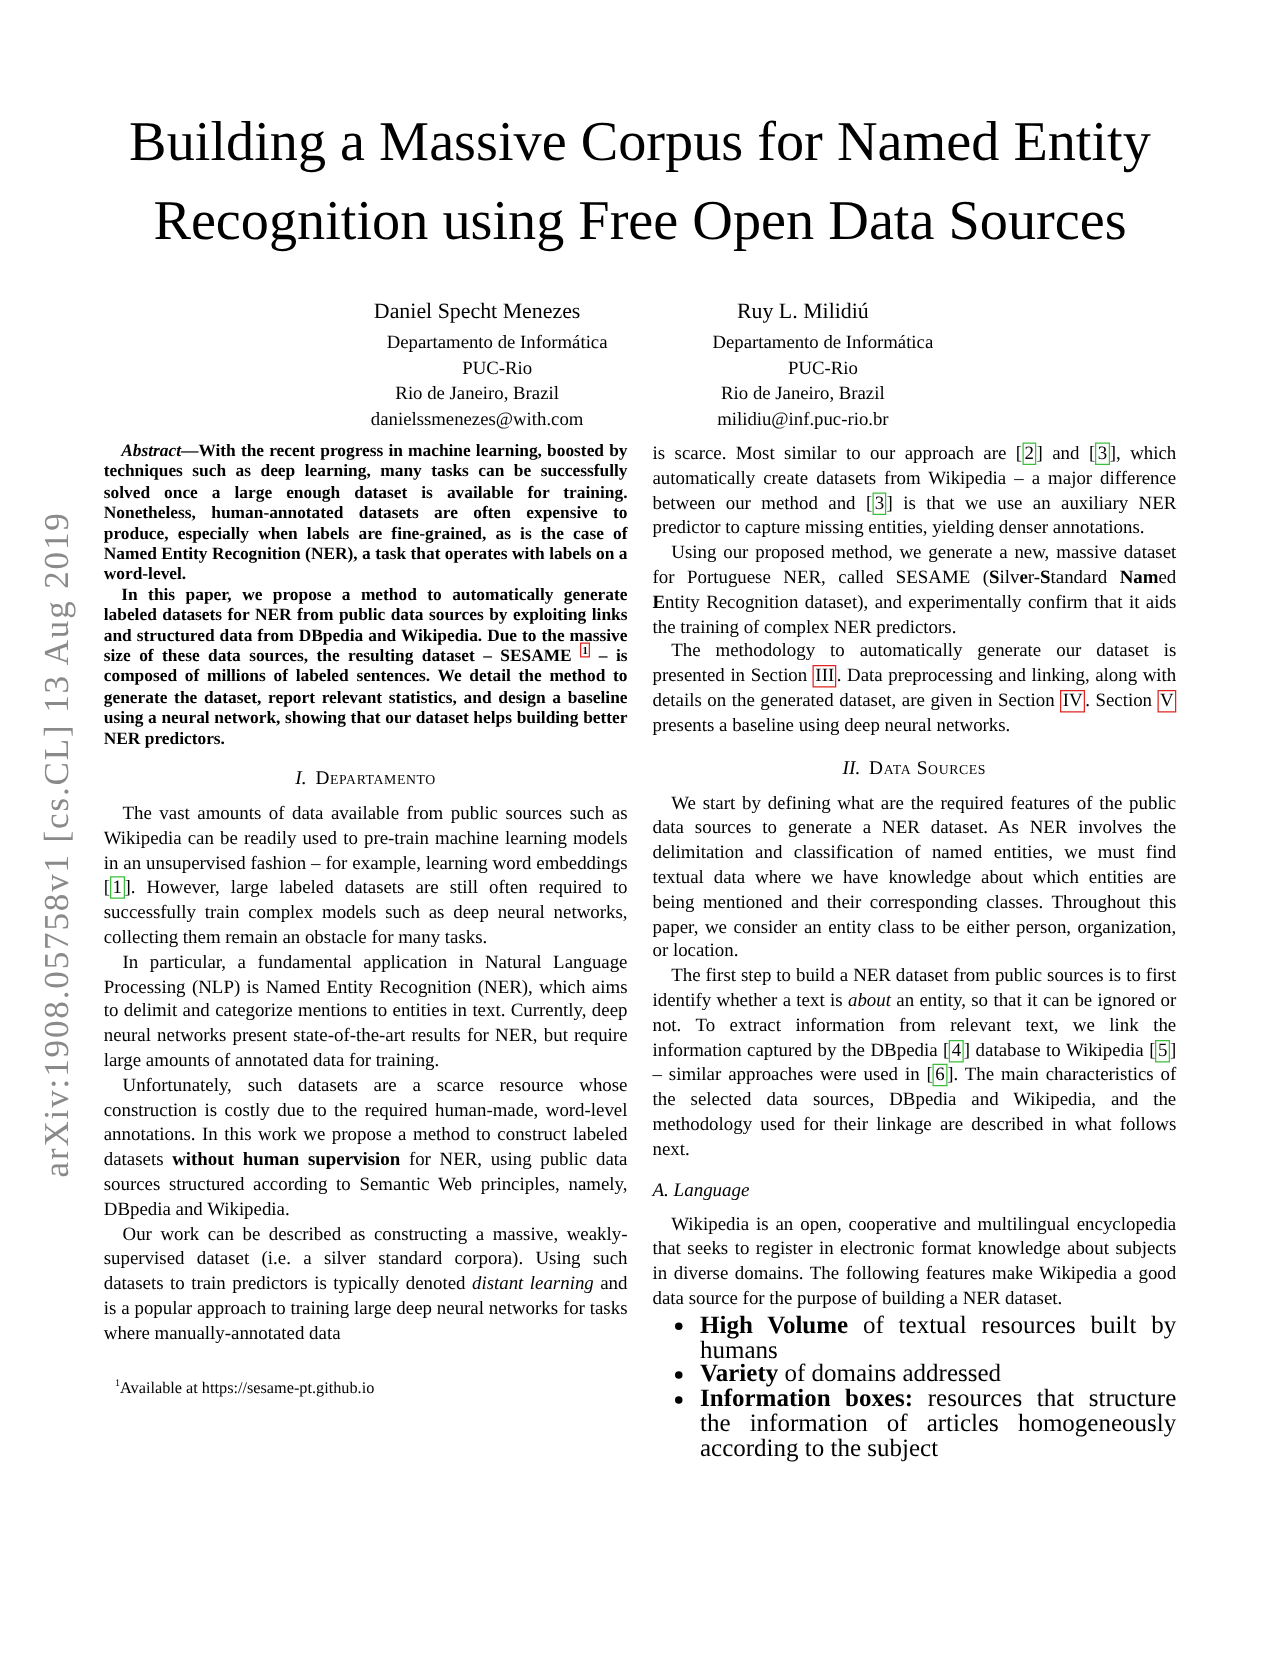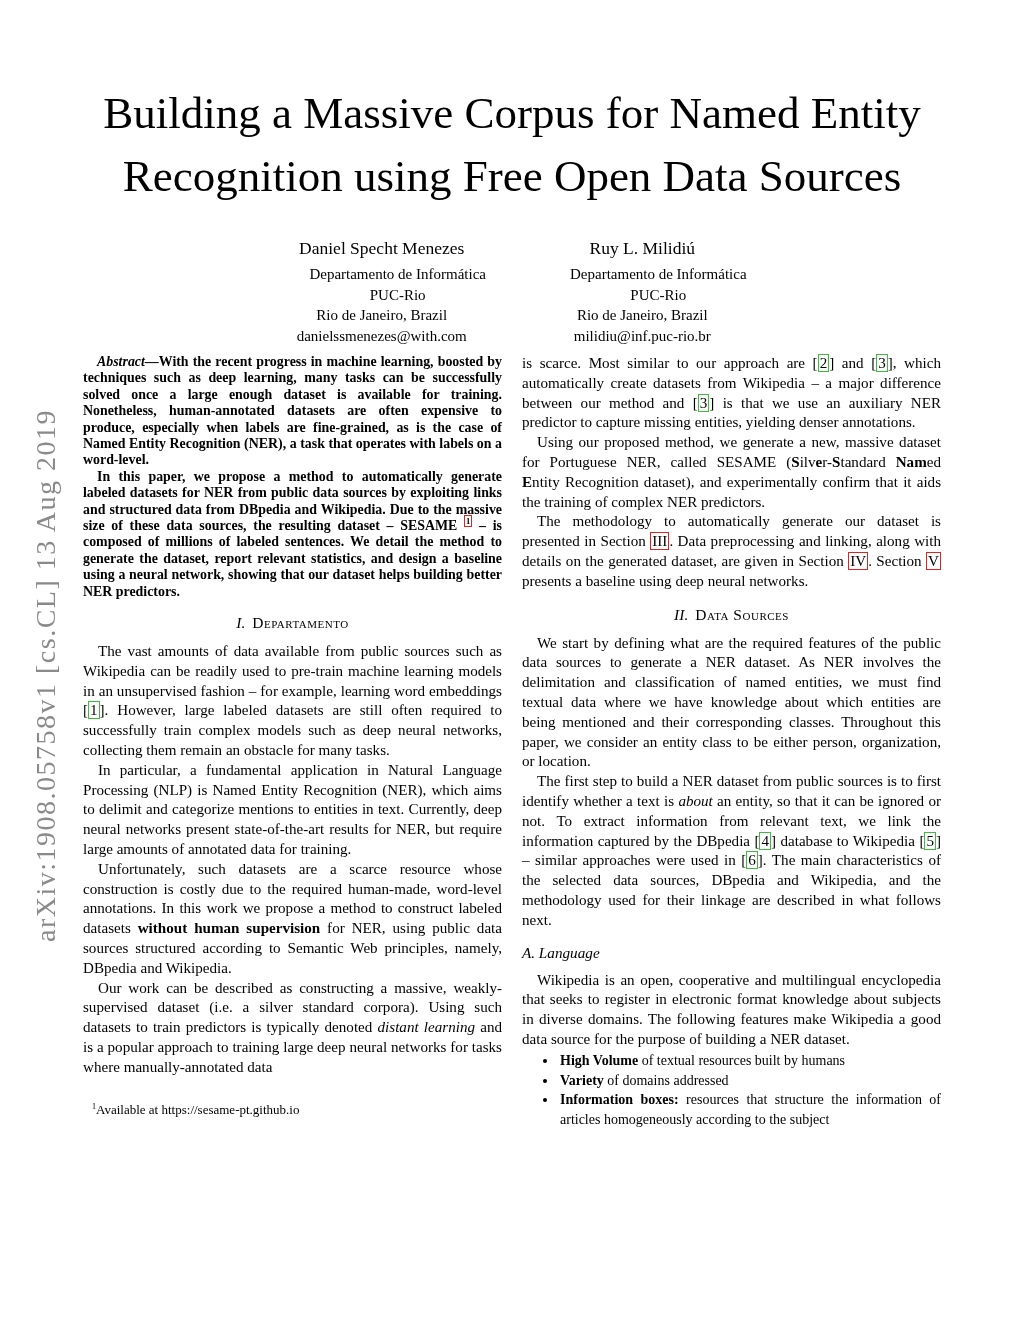--- a/index.html
+++ b/index.html
@@ -55,21 +55,21 @@
   .sec-heading .num{margin-right:7px;font-style:italic;}
   .subsec-heading{
     font-style:italic;font-weight:normal;font-size:15.2px;
     margin:13px 0 9px 0;text-align:left;
   }
   .footnote{
     margin-top:24px;font-size:13px;line-height:1.3;text-indent:9px;
   }
   ul.features{margin:1px 0 0 0;padding-left:36px;}
   ul.features li{
-    font-size:14px;line-height:19.8px;text-align:justify;
+    font-size:20px;line-height:19.8px;text-align:justify;
     padding-left:2px;
   }
   
   .s-b{font-weight:bold;}
   .s-i{font-style:italic;}
   .s-g{border:1.5px solid var(--citation_box);padding:0 1px;}
   .s-r{border:1.5px solid var(--ref_box);padding:0 1px;}
   .s-sup{vertical-align:super;font-size:0.62em;line-height:0;}
 </style>
 </head>

